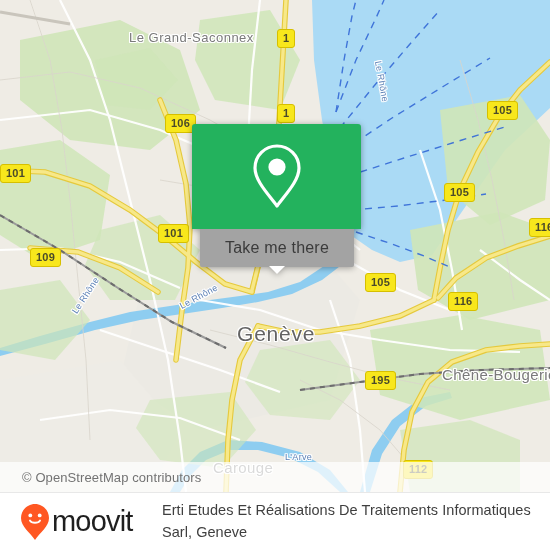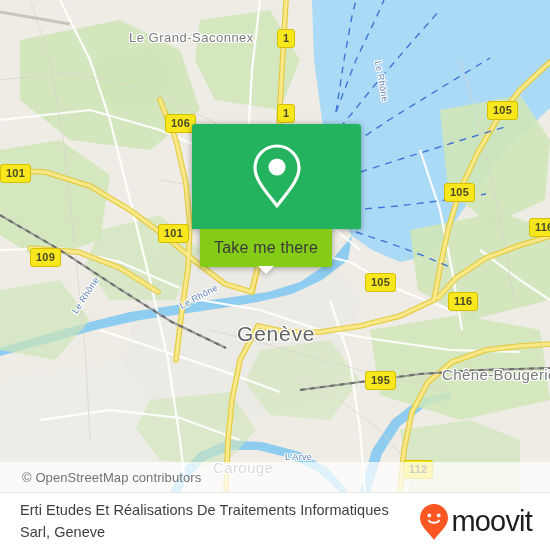--- a/index.html
+++ b/index.html
@@ -97,24 +97,24 @@
     height: 105px;
     background: #23b25d;
     border-radius: 3px 3px 0 0;
     display: flex;
     align-items: center;
     justify-content: center;
   }
   #poi-pin-icon { display:block; }
   #poi-card-action {
     position: relative;
-    width: 132px;
+    width: 154px;
     margin-left: 8px;
     height: 38px;
-    background: #84cc16;
+    background: #a3a3a3;
     border-radius: 0 0 2px 2px;
     display: flex;
     align-items: center;
     justify-content: center;
   }
   #poi-card-label {
     font-size: 16px;
     color: #3b3b3b;
     letter-spacing: 0.2px;
   }
@@ -345,25 +345,25 @@
       </div>
     </div>
 
     <div id="attribution-bar">
       <span id="attribution-text">© OpenStreetMap contributors</span>
     </div>
 
   </div>
 
   <div id="footer">
-    <div id="footer-title">Erti Etudes Et Réalisations De Traitements Informatiques Sarl, Geneve</div>
     <div id="moovit-logo">
       <svg width="30" height="38" viewBox="0 0 30 38">
         <path d="M15 1 C7.3 1 1 7.3 1 15 C1 24 10 29 15 37 C20 29 29 24 29 15 C29 7.3 22.7 1 15 1 Z" fill="#ff5722"></path>
         <circle cx="10.3" cy="12.4" r="1.9" fill="#ffffff"></circle>
         <circle cx="19.7" cy="12.4" r="1.9" fill="#ffffff"></circle>
         <path d="M10 17.6 C11.6 20.4 18.4 20.4 20 17.6" fill="none" stroke="#ffffff" stroke-width="1.9" stroke-linecap="round"></path>
       </svg>
       <span id="moovit-wordmark">moovit</span>
     </div>
+    <div id="footer-title">Erti Etudes Et Réalisations De Traitements Informatiques Sarl, Geneve</div>
   </div>
 
 </div>
 
 </body></html>

